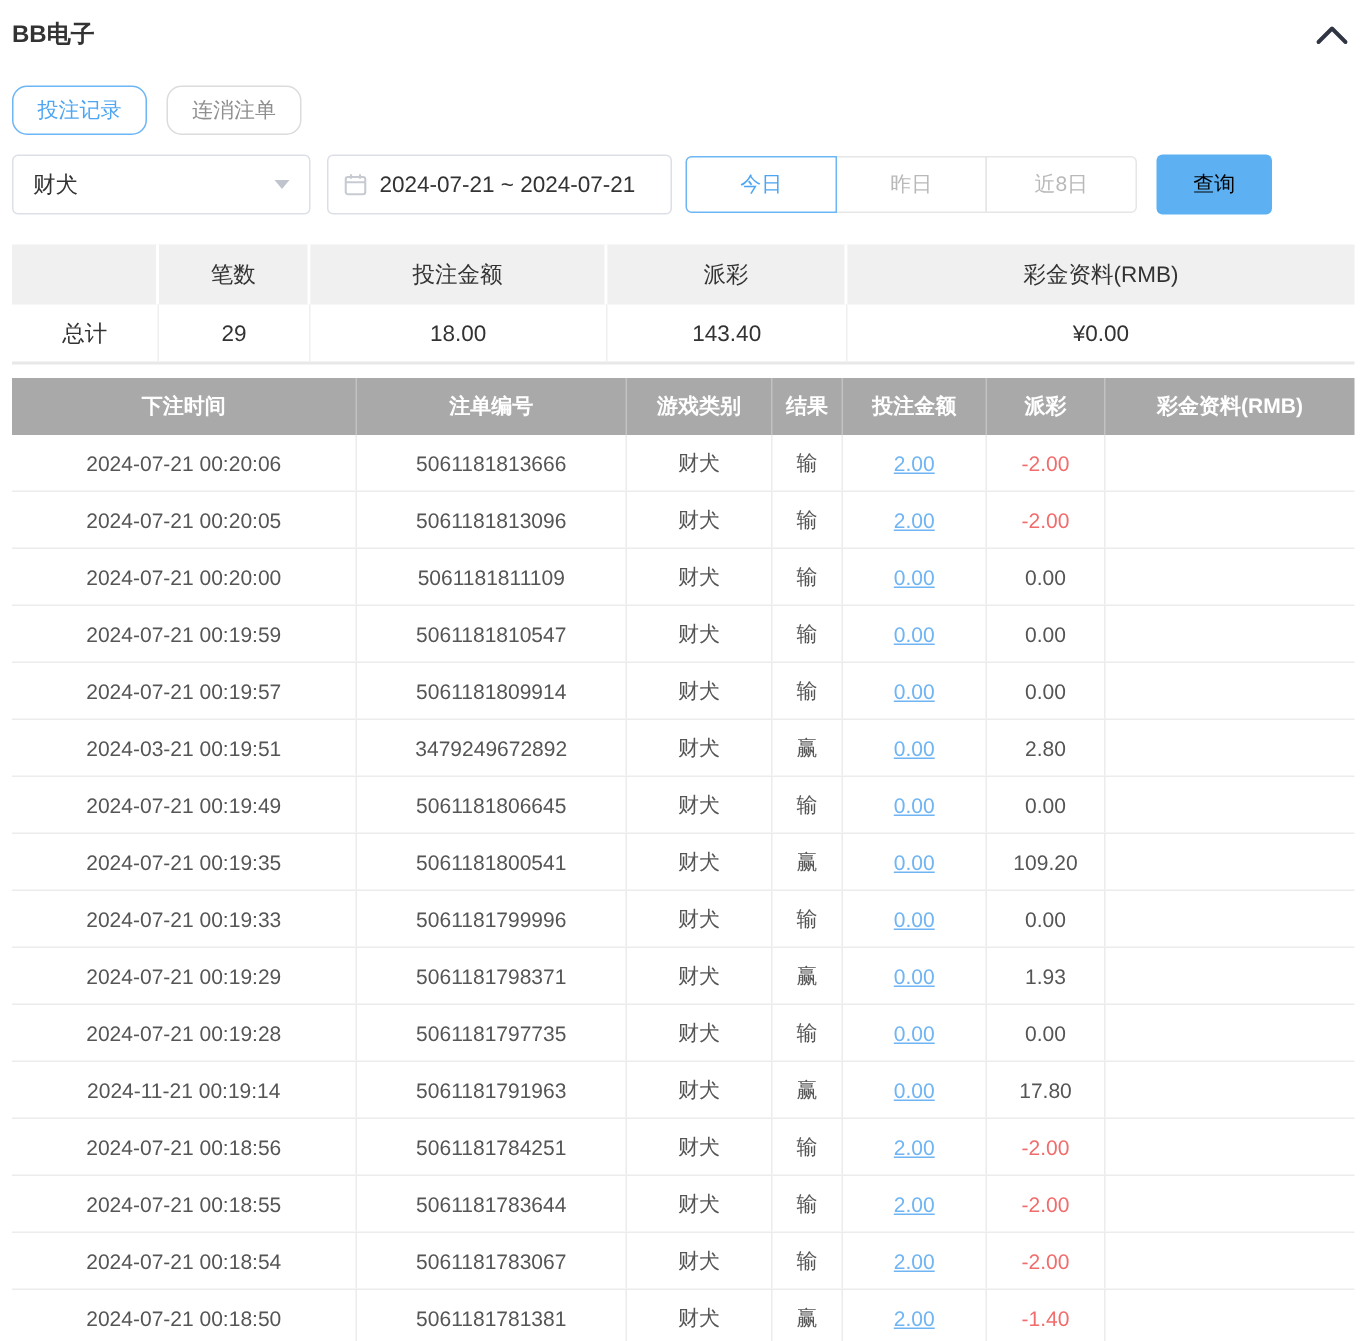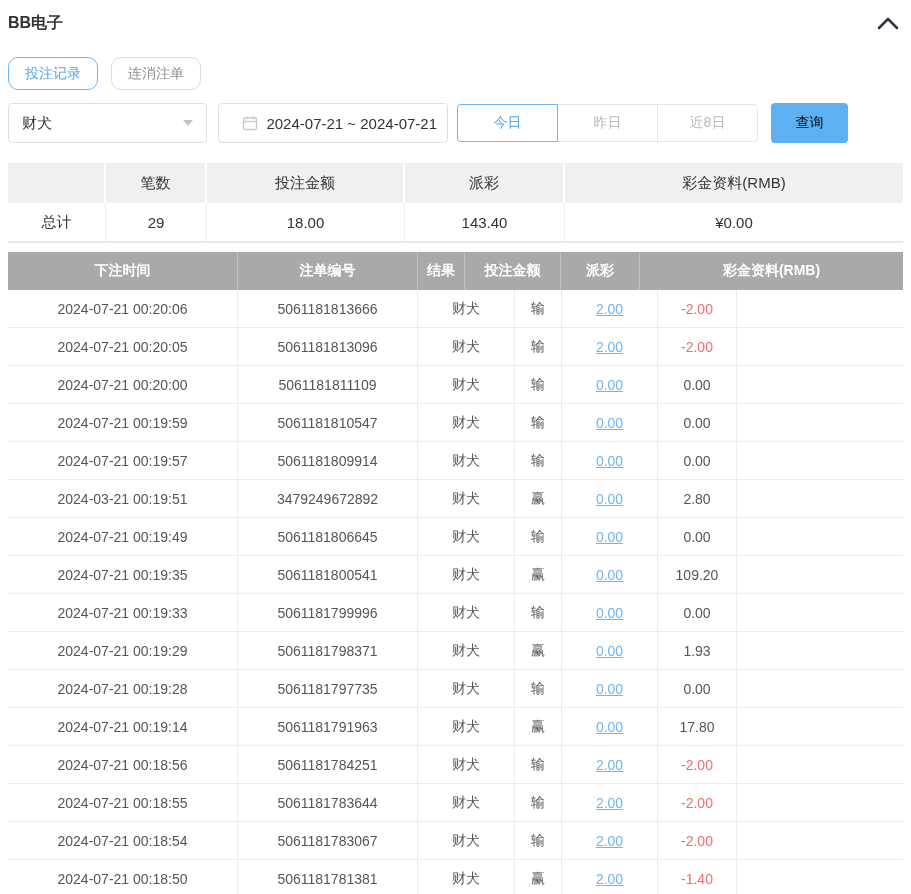--- a/index.html
+++ b/index.html
@@ -19,21 +19,21 @@
     font-family:inherit; }
   .tab.active { border-color:#6db6f5; color:#4ea6f2; }
 
   
   .filter-row { margin-top:13px; display:flex; align-items:center; height:40px; }
   .select-box { width:199px; height:40px; border:1px solid #dcdfe6; border-radius:4px; background:#fff;
     display:flex; align-items:center; justify-content:space-between; padding:0 13px; font-size:15px; color:#333; cursor:pointer; }
   .caret { width:0; height:0; border-left:5px solid transparent; border-right:5px solid transparent;
     border-top:6px solid #c0c4cc; }
   .date-box { margin-left:11px; width:230px; height:40px; border:1px solid #dcdfe6; border-radius:4px; background:#fff;
-    display:flex; align-items:center; padding:0 10px; gap:8px; font-size:15px; color:#333; cursor:pointer;justify-content:flex-end; }
+    display:flex; align-items:center; padding:0 10px; gap:8px; font-size:15px; color:#333; cursor:pointer; }
   .quick-group { margin-left:9px; display:flex; height:38px; }
   .quick { width:101px; border:1px solid #e6e6e6; background:#fff; color:#b9b9b9; font-size:14px;
     display:flex; align-items:center; justify-content:center; cursor:pointer; margin-left:-1px; font-family:inherit; }
   .quick:first-child { border-radius:4px 0 0 4px; margin-left:0; }
   .quick:last-child { border-radius:0 4px 4px 0; }
   .quick.active { border-color:#6db6f5; color:#4ea6f2; position:relative; z-index:1; }
   .query-btn { margin-left:13px; width:77px; height:40px; background:#5db1f2; color:#000000; border:none;
     border-radius:4px; font-size:14px; cursor:pointer; font-family:inherit; }
 
   
@@ -123,20 +123,21 @@
       <div class="sum-cell sc2">18.00</div>
       <div class="sum-cell sc3">143.40</div>
       <div class="sum-cell sc4">¥0.00</div>
     </div>
   </div>
 
   <div class="main-table">
     <div class="mt-header">
       <div class="mt-th c-time">下注时间</div>
       <div class="mt-th c-order">注单编号</div>
+      <div class="mt-th c-game">游戏类别</div>
       <div class="mt-th c-result">结果</div>
       <div class="mt-th c-bet">投注金额</div>
       <div class="mt-th c-payout">派彩</div>
       <div class="mt-th c-bonus">彩金资料(RMB)</div>
     </div>
     <div class="mt-body">
 
         <div class="mt-row">
           <div class="mt-td c-time">2024-07-21 00:20:06</div>
           <div class="mt-td c-order">5061181813666</div>
@@ -263,21 +264,21 @@
           <div class="mt-td c-game">财犬</div>
           <div class="mt-td c-result">输</div>
           <div class="mt-td c-bet">
             <a class="bet-link">0.00</a>
           </div>
           <div class="mt-td c-payout">0.00</div>
           <div class="mt-td c-bonus"></div>
         </div>
 
         <div class="mt-row">
-          <div class="mt-td c-time">2024-07-21 00:19:14</div>
+          <div class="mt-td c-time">2024-11-21 00:19:14</div>
           <div class="mt-td c-order">5061181791963</div>
           <div class="mt-td c-game">财犬</div>
           <div class="mt-td c-result">赢</div>
           <div class="mt-td c-bet">
             <a class="bet-link">0.00</a>
           </div>
           <div class="mt-td c-payout">17.80</div>
           <div class="mt-td c-bonus"></div>
         </div>
 

